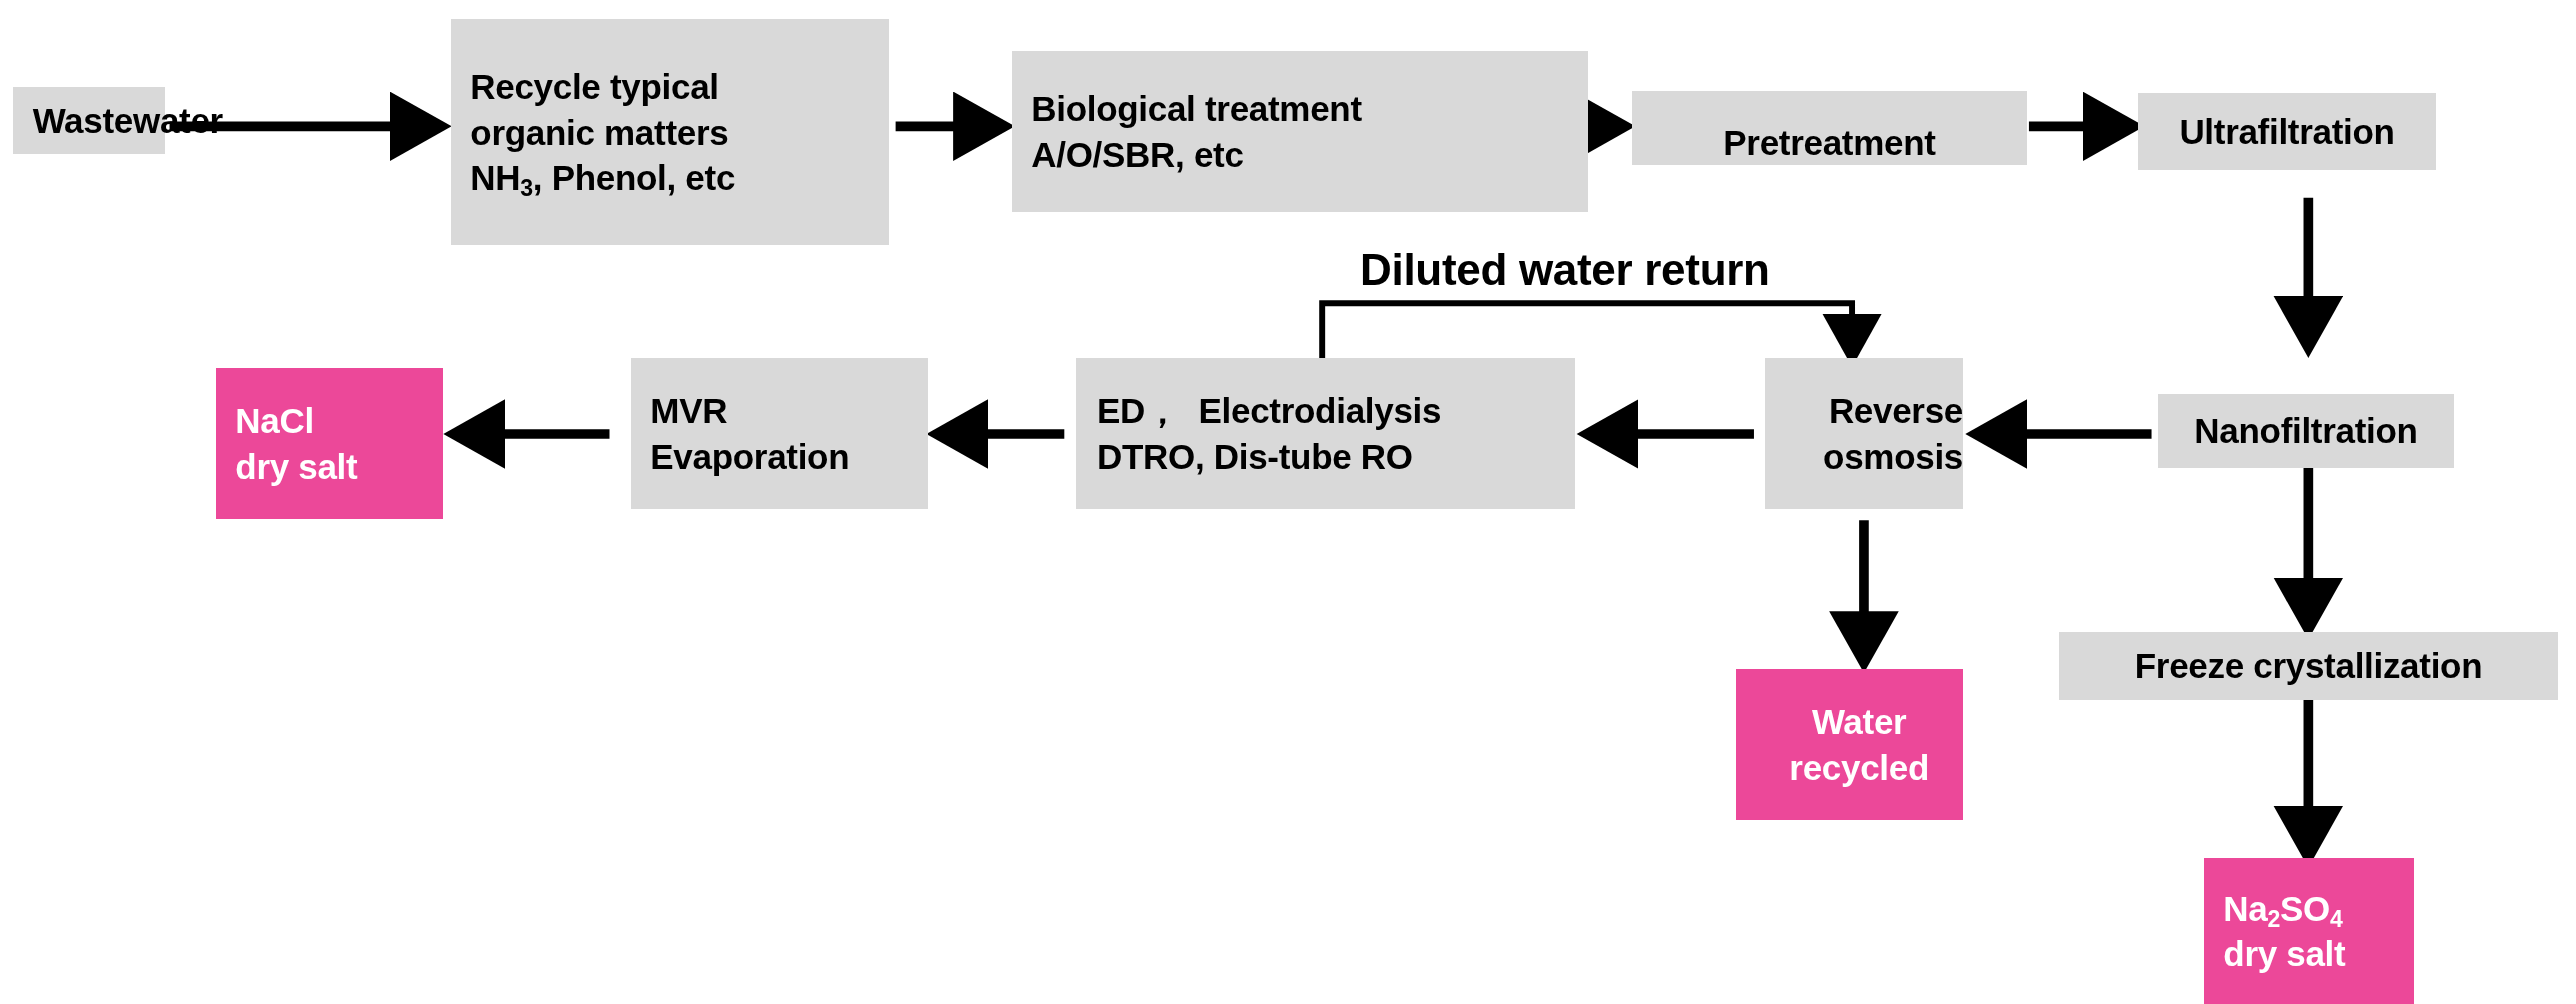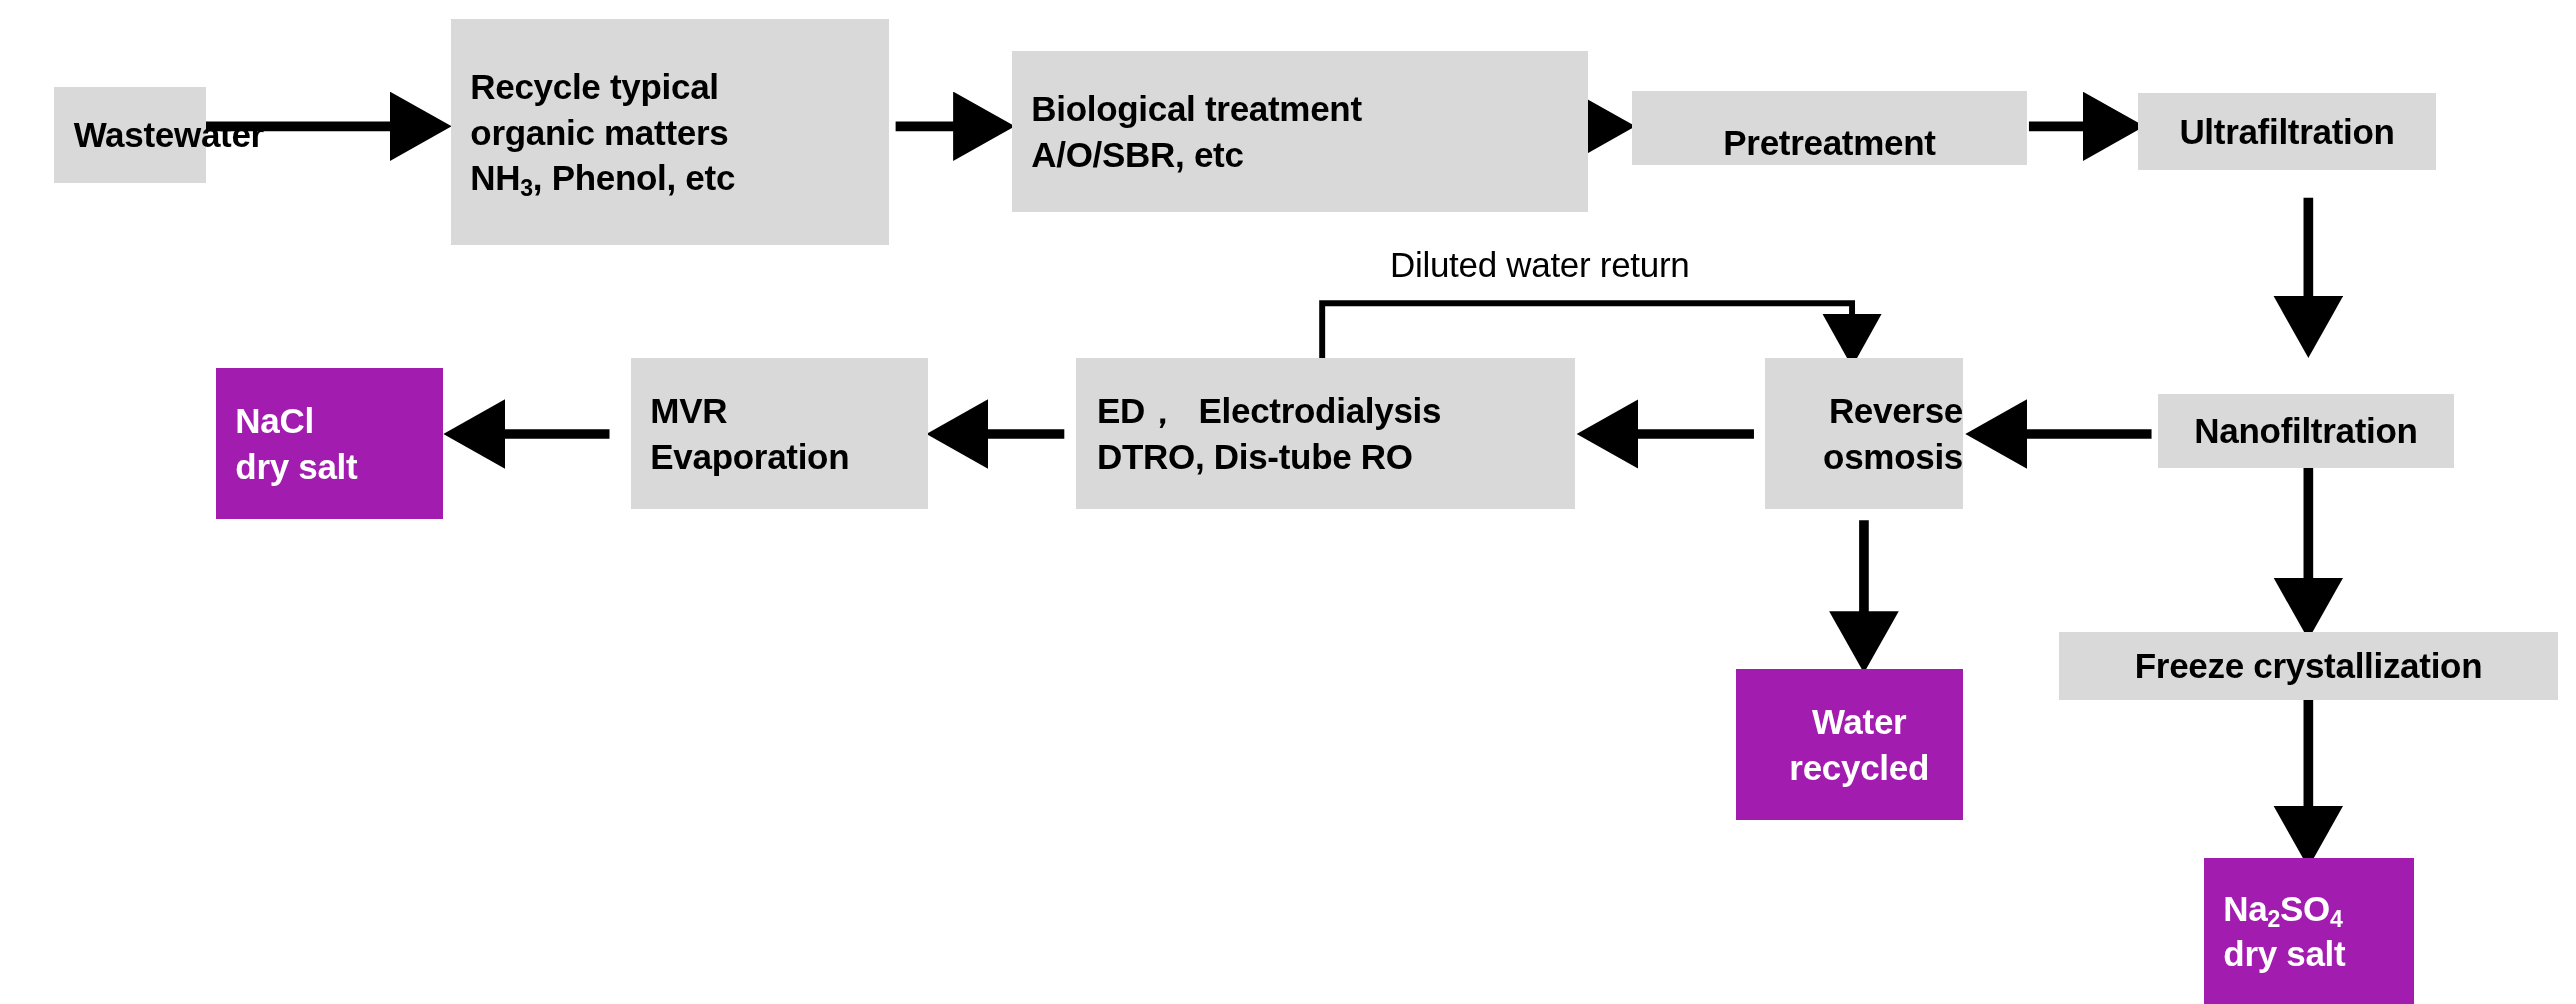--- a/index.html
+++ b/index.html
@@ -25,36 +25,35 @@
     font-size: 35px;
     line-height: 1.30;
     letter-spacing: -0.3px;
     white-space: pre;
   }
   .node.light {
     background: #d9d9d9;
     color: #000000;
   }
   .node.dark {
-    background: #a21caf;
+    background: #ec4899;
     color: #ffffff;
   }
   .node .line { display: block; }
   .node.center { align-items: center; text-align: center; }
   .node.left   { align-items: flex-start; text-align: left; }
   .pad-l { padding-left: 19.3px; }
 
   .free-label {
     position: absolute;
-    font-weight: normal;
-    font-size: 35px;
+    font-weight: bold;
+    font-size: 44px;
     color: #000000;
     white-space: pre;
     letter-spacing: -0.3px;
-    margin-left: 30px;
   }
 
   
   #arrows {
     position: absolute;
     left: 0; top: 0;
     width: 2576px;
     height: 1004px;
     pointer-events: none;
   }
@@ -126,21 +125,21 @@
 
     <g>
       <line x1="3106" y1="940" x2="3106" y2="1152" stroke="#000" stroke-width="13" marker-end="url(#ah)"></line>
     </g>
 
     <g>
       <path d="M1779,484 L1779,408 L2492,408 L2492,470" fill="none" stroke="#000" stroke-width="8" marker-end="url(#ah-thin)"></path>
     </g>
   </svg>
 
-  <div class="node light left pad-l" style="left:13.4px; top:87px; width:152px; height:96px;margin-left:41px;">
+  <div class="node light left pad-l" style="left:13.4px; top:87px; width:152px; height:67px;">
     <span class="line">Wastewater</span>
   </div>
 
   <div class="node light left pad-l" style="left:451px; top:19.3px; width:438px; height:226px;">
     <span class="line">Recycle typical</span>
     <span class="line">organic matters</span>
     <span class="line"><span>NH</span><sub>3</sub><span>, Phenol, etc</span></span>
   </div>
 
   <div class="node light left pad-l" style="left:1012px; top:51px; width:576px; height:161px;">

